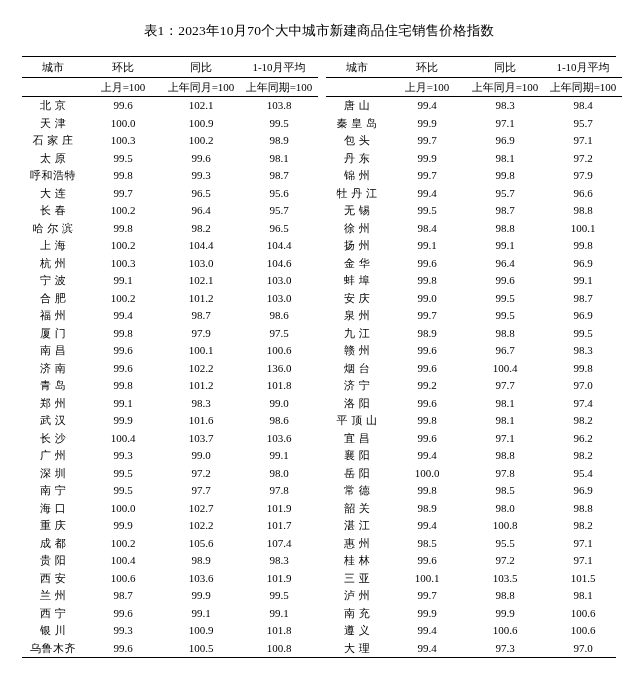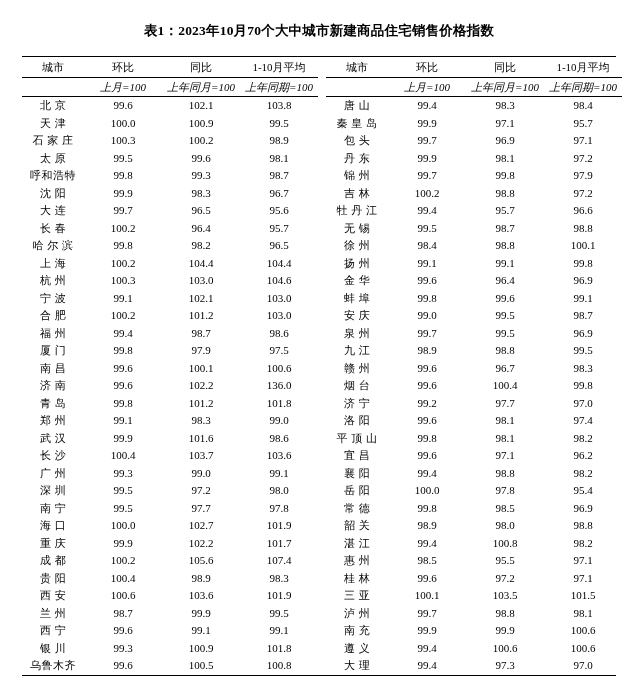--- a/index.html
+++ b/index.html
@@ -17,21 +17,21 @@
   .page {
     width: 638px;
     height: 700px;
     position: relative;
     box-sizing: border-box;
     padding: 0;
   }
   .title {
     text-align: center;
     font-size: 13.5px;
-    font-weight: bold;
+    font-weight: normal;
     letter-spacing: 0.2px;
     margin: 22px 0 0 0;
     padding: 0 29px;
     color: #000;
     font-family: "Liberation Serif", serif;
   }
   .table-wrap {
     margin: 16px 22px 0 22px;
     border-top: 1.6px solid #000;
     border-bottom: 1.6px solid #000;
@@ -58,21 +58,20 @@
   }
   .hdr-top td {
     font-size: 11.5px;
     height: 20px;
     line-height: 20px;
   }
   .hdr-sub td {
     font-size: 10px;
     height: 18px;
     line-height: 18px;
-    font-style: italic;
   }
   .bdr-b {
     border-bottom: 1px solid #000;
   }
   .bdr-b-thick {
     border-bottom: 1.4px solid #000;
   }
   .city-col {
     width: 62px;
   }
@@ -194,31 +193,20 @@
             <td class="num">99.8</td>
             <td class="num">99.3</td>
             <td class="num">98.7</td>
             <td></td>
             <td class="city-cell">锦  州</td>
             <td class="num">99.7</td>
             <td class="num">99.8</td>
             <td class="num">97.9</td>
           </tr>
           <tr>
-            <td class="city-cell">沈  阳</td>
-            <td class="num">99.9</td>
-            <td class="num">98.3</td>
-            <td class="num">96.7</td>
-            <td></td>
-            <td class="city-cell">吉  林</td>
-            <td class="num">100.2</td>
-            <td class="num">98.8</td>
-            <td class="num">97.2</td>
-          </tr>
-          <tr>
             <td class="city-cell">大  连</td>
             <td class="num">99.7</td>
             <td class="num">96.5</td>
             <td class="num">95.6</td>
             <td></td>
             <td class="city-cell">牡 丹 江</td>
             <td class="num">99.4</td>
             <td class="num">95.7</td>
             <td class="num">96.6</td>
           </tr>

